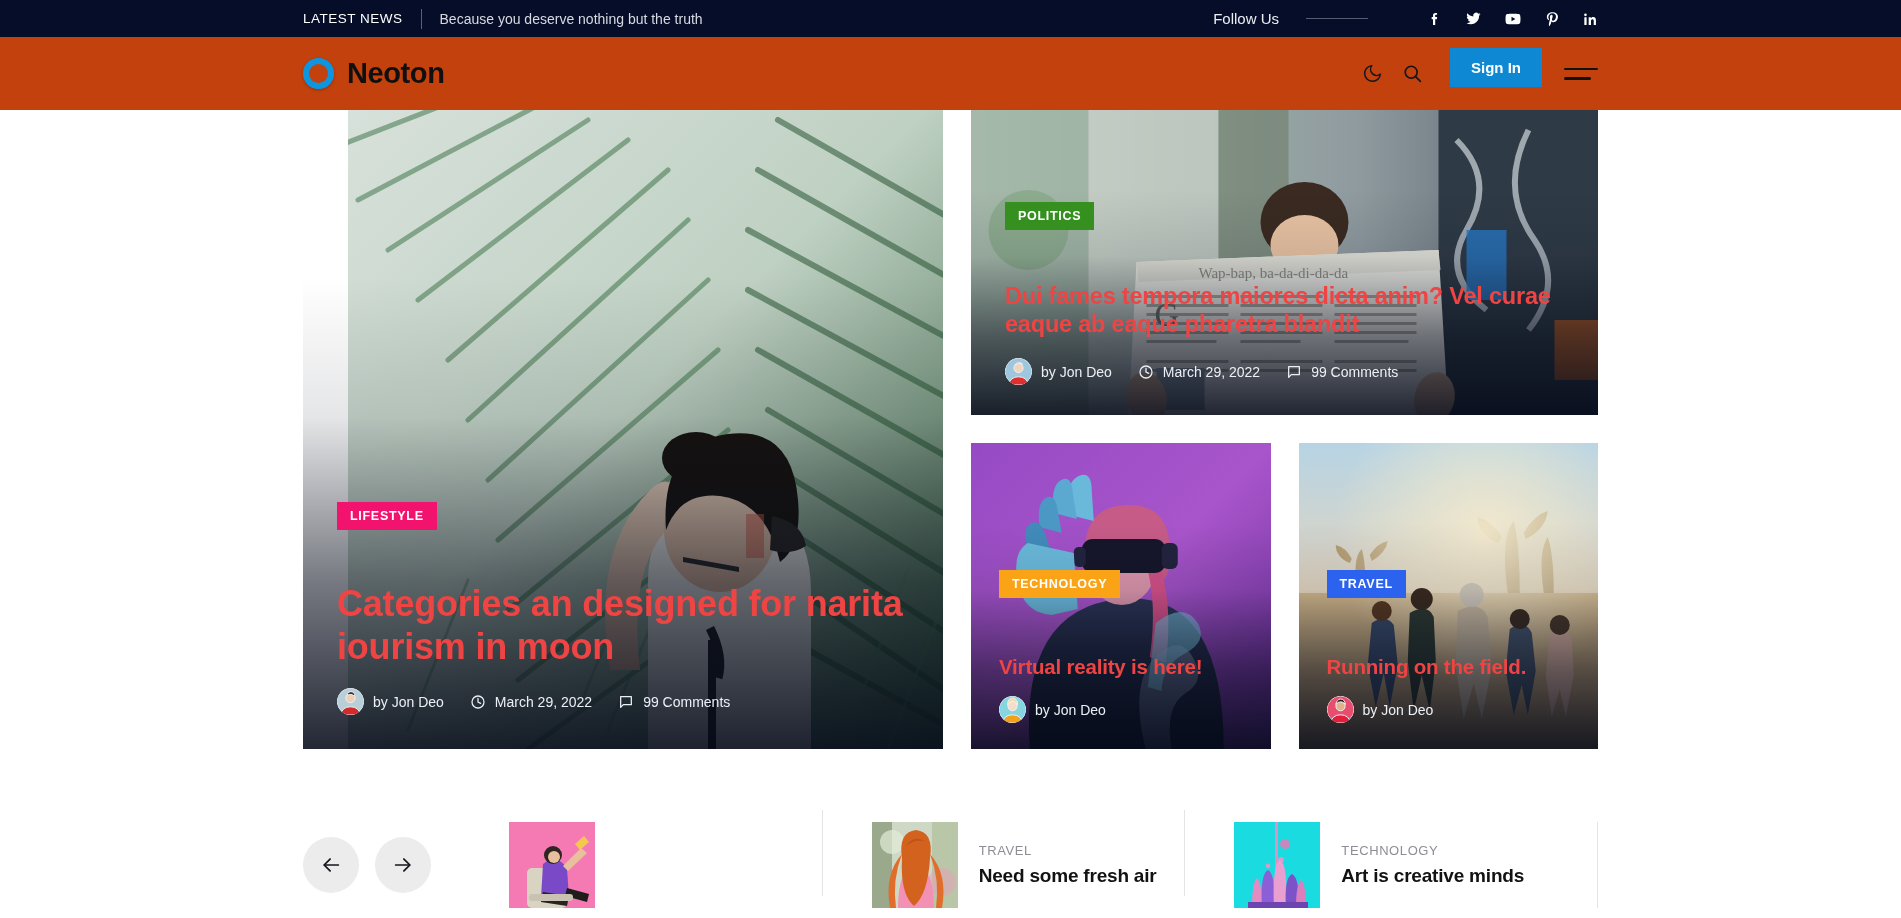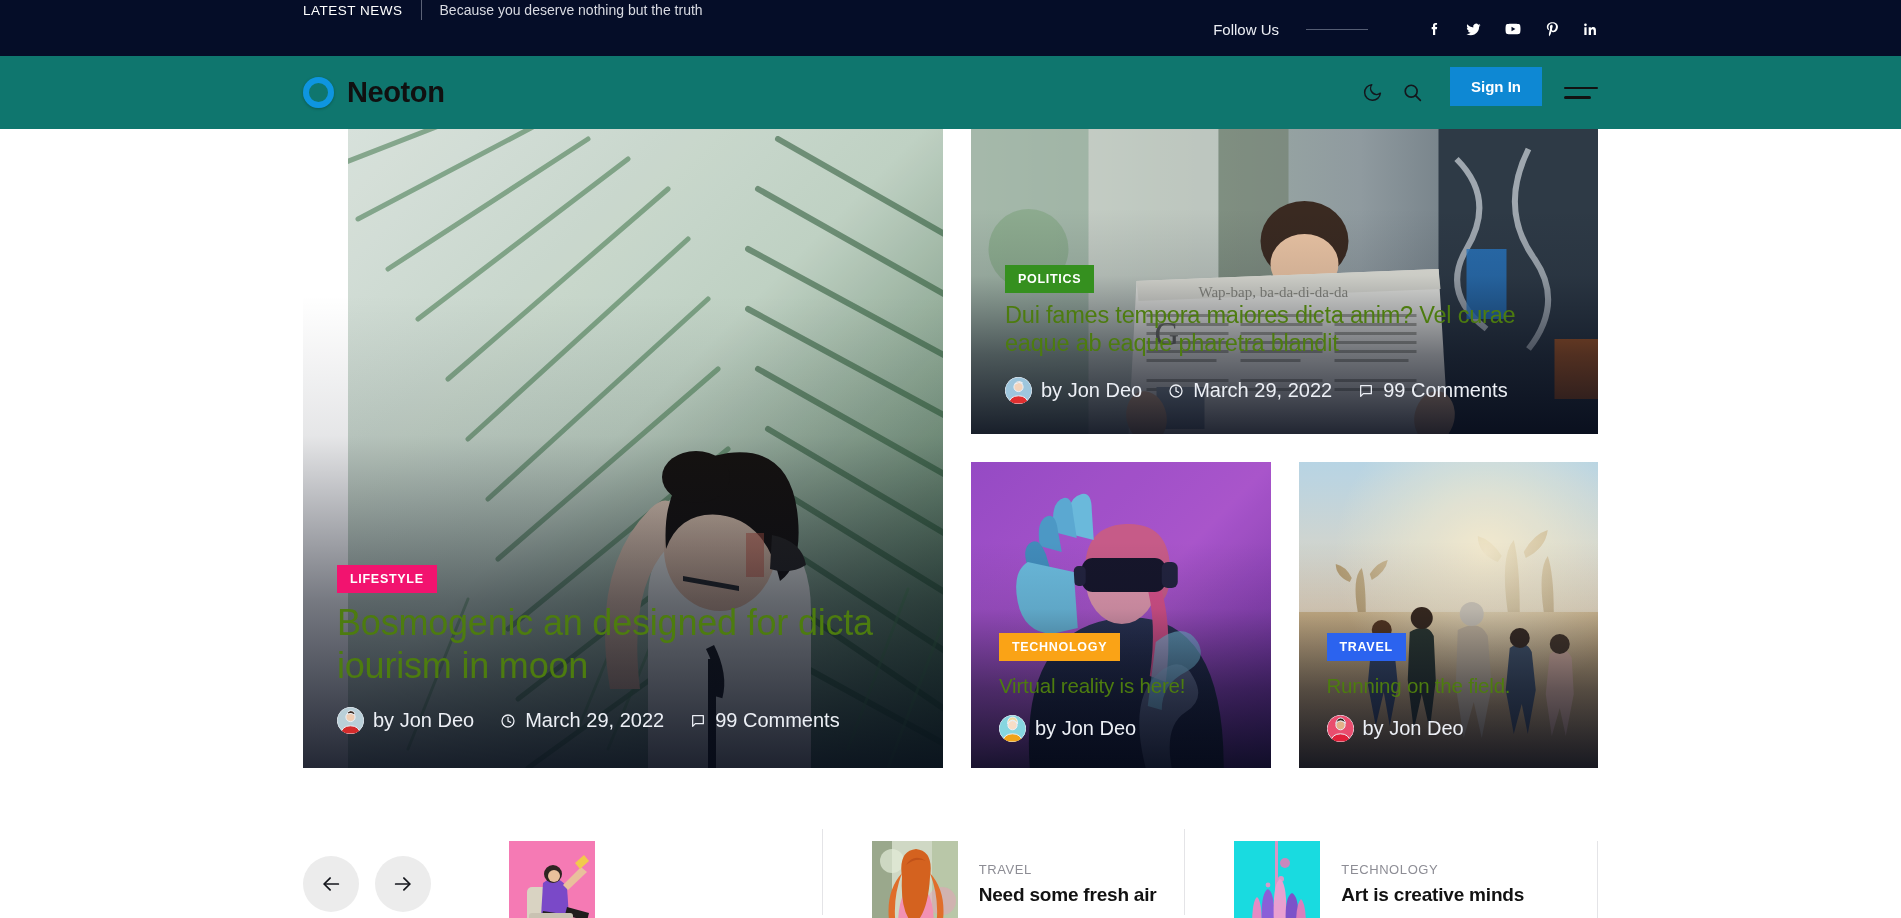--- a/index.html
+++ b/index.html
@@ -2,37 +2,37 @@
 <html><head>
 <meta charset="utf-8">
 <title>Neoton</title>
 <style>
   * { margin:0; padding:0; box-sizing:border-box; }
   html,body { width:1901px; height:918px; overflow:hidden; background:#fff;
     font-family:"Liberation Sans", sans-serif; }
 
   
   .topbar{
-    height:56px; background:#050d28; display:flex; 
-    padding:0 303px; position:relative;flex-direction:column;
+    height:37px; background:#050d28; display:flex; align-items:center;
+    padding:0 303px; position:relative;
   }
   .tb-left{ display:flex; align-items:center; gap:0; }
   .tb-latest{ color:#fff; font-size:13.5px; letter-spacing:.5px; font-weight:400; }
   .tb-sep{ width:1px; height:20px; background:#5b6176; margin:0 18px; }
   .tb-tick{ color:#d8dae2; font-size:14px; }
   .tb-right{ margin-left:auto; display:flex; align-items:center;gap:11px; }
   .tb-follow{ color:#eceef4; font-size:15px; }
   .tb-line{ width:62px; height:1px; background:#555d73; margin:0 18px 0 16px; }
   .socials{ display:flex; align-items:center; gap:22px; margin-left:30px; }
   .socials svg{ display:block; fill:#fff; }
   .soc{ cursor:pointer; line-height:0; }
 
   
   .header{
-    height:73px; background:#0f766e; display:flex; align-items:center;
+    height:73px; background:#c2410c; display:flex; align-items:center;
     padding:0 303px; position:relative;
   }
   .brand{ display:flex; align-items:center; gap:13px; cursor:pointer; }
   .logo-ring{
     width:31px; height:31px; border-radius:50%;
     border:6px solid #0e95e0; box-shadow:0 1px 3px rgba(0,0,0,.25);
   }
   .brand-name{ font-size:29px; font-weight:700; color:#101010; letter-spacing:-.4px; }
 
   .nav{ display:flex; align-items:center; gap:0; margin-left:136px; }
@@ -58,23 +58,23 @@
   .card{ position:relative; overflow:hidden; cursor:pointer; }
   .card .shade{
     position:absolute; inset:0;
     background:linear-gradient(to top, rgba(5,10,25,.88) 0%, rgba(5,10,25,.55) 26%, rgba(5,10,25,.10) 52%, rgba(5,10,25,0) 74%);
   }
   .card .content{ position:absolute; left:0; right:0; bottom:0; padding:0 34px 30px 34px; }
   .badge{
     display:inline-block; color:#fff; font-size:12.5px; font-weight:600;
     letter-spacing:.7px; padding:7px 13px; margin-bottom:8px;
   }
-  .card-title{ color:#4d7c0f; font-weight:400; line-height:1.2; letter-spacing:-.2px; }
+  .card-title{ color:#ef4444; font-weight:700; line-height:1.2; letter-spacing:-.2px;margin-top:44px; }
   .meta{ display:flex; align-items:center; gap:26px; margin-top:20px; }
-  .meta-item{ display:flex; align-items:center; gap:9px; color:#eceff5; font-size:20px; }
+  .meta-item{ display:flex; align-items:center; gap:9px; color:#eceff5; font-size:14px; }
   .meta-item svg{ display:block; stroke:#eceff5; fill:none; }
   .avatar{ width:27px; height:27px; border-radius:50%; overflow:hidden; flex:0 0 auto; }
   .avatar svg{ display:block; }
 
   
   .hero-main{ width:640px; height:639px; flex:0 0 auto;padding-left:45px; }
   .hero-main .card-title{ font-size:36px; }
   .hero-main .content{ padding-bottom:34px; }
 
   .hero-right{ display:flex; flex-direction:column; gap:28px; flex:1; }
@@ -238,21 +238,21 @@
         <path d="M335 447 l56 10 l0 5 l-56-10z" fill="#2a2a2a"></path>
         <path d="M398 404 l18 0 l0 44 l-18 0z" fill="#cf5f4a" opacity=".55"></path>
         <path d="M360 530 l8 0 l0 109 l-8 0z" fill="#1d1c1b"></path>
         <path d="M362 518 q14 28 8 50" stroke="#1d1c1b" stroke-width="9" fill="none"></path>
       </g>
       <rect width="640" height="639" fill="#0a2218" opacity=".08"></rect>
     </svg>
     <div class="shade"></div>
     <div class="content">
       <span class="badge" style="background:#f2136f">LIFESTYLE</span>
-      <h2 class="card-title">Bosmogenic an designed for dicta iourism in moon</h2>
+      <h2 class="card-title">Categories an designed for narita iourism in moon</h2>
       <div class="meta">
         <div class="meta-item">
           <span class="avatar">
             <svg width="27" height="27" viewBox="0 0 27 27">
                 <circle cx="13.5" cy="13.5" r="13.5" fill="#b9cfd8"></circle>
                 <circle cx="13.5" cy="10" r="4.6" fill="#f0cdb3"></circle>
                 <path d="M3.6 27 q1.4-8.2 9.9-8.2 q8.5 0 9.9 8.2z" fill="#d32b2b"></path>
                 <path d="M10.5 5.5 q3-3.4 6.4-.6 q1.4 1.2 .6 3 q-3.2-2.6-7-.8z" fill="#3b2b22"></path>
               </svg>
           </span>

